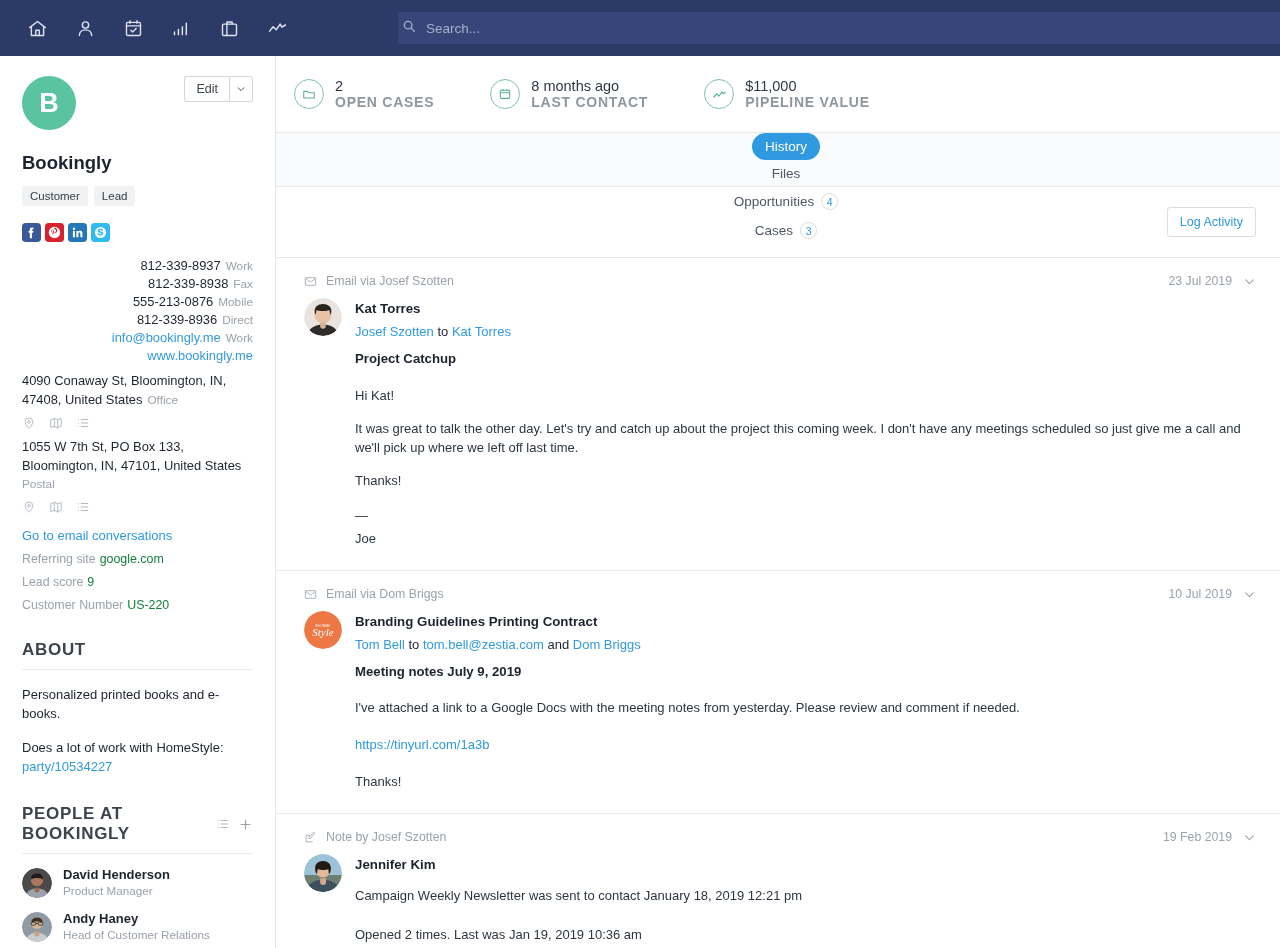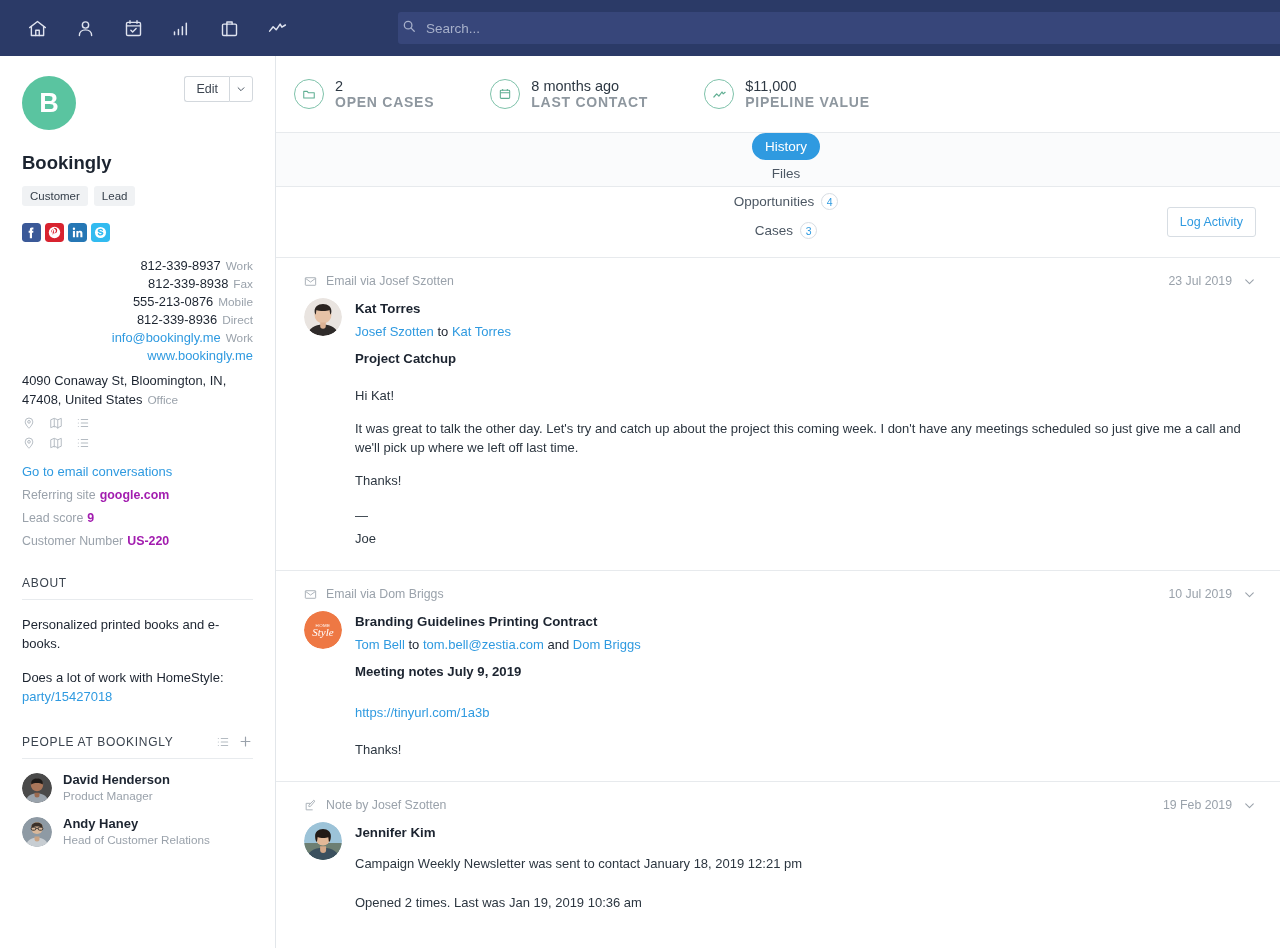--- a/index.html
+++ b/index.html
@@ -84,24 +84,24 @@
   .field-line { font-size: 12.9px; color: #1c2430; line-height: 17px; text-align: right; }
   .field-label { color: #9aa2ab; font-size: 11.8px; margin-left: 5px; }
   .link { color: #2f9ae0; }
   .addr-block { font-size: 12.9px; color: #1c2430; line-height: 19px; margin-top: 7px; }
   .addr-icons { display: flex; gap: 13px; margin-top: 6px; margin-bottom: 4px; align-items:center; }
   .addr-icons svg { display:block; cursor:pointer; }
 
   #go-email { color: #2f9ae0; font-size: 13px; margin-top: 14px; display:block; cursor:pointer; }
   .kv { font-size: 12.4px; margin-top: 9px; }
   .kv-k { color: #9aa2ab; }
-  .kv-v { color: #a21caf; font-weight: bold; margin-left: 4px; }
+  .kv-v { color: #15803d; font-weight: normal; margin-left: 4px; }
 
   .section-head {
-    font-size: 12px; font-weight: normal; color: #3a434e;
+    font-size: 17px; font-weight: bold; color: #3a434e;
     letter-spacing: 0.7px; margin-top: 28px;
     display: flex; justify-content: space-between; align-items: center;
   }
   .section-rule { border-bottom: 1px solid #e8ebee; margin-top: 9px; }
   .about-p { font-size: 13px; color: #1c2430; line-height: 19px; margin-top: 15px; }
 
   .person { display: flex; align-items: center; gap: 11px; margin-top: 13px; }
   .p-avatar { width: 30px; height: 30px; border-radius: 50%; flex: none; overflow:hidden; }
   .p-name { font-size: 13px; color: #1c2430; font-weight: bold; line-height: 16px; }
   .p-role { font-size: 11.7px; color: #9aa2ab; line-height: 15px; }
@@ -299,20 +299,24 @@
           </svg>
         <svg width="14" height="14" viewBox="0 0 24 24" fill="none" stroke="#b4bbc2" stroke-width="1.7" stroke-linejoin="round">
             <path d="M3 6.5l6-2.5 6 2.5 6-2.5v13.5l-6 2.5-6-2.5-6 2.5z"></path>
             <path d="M9 4v15.5M15 6.5V22"></path>
           </svg>
         <svg width="14" height="14" viewBox="0 0 24 24" fill="none" stroke="#b4bbc2" stroke-width="1.8" stroke-linecap="round">
             <path d="M9 6h11M9 12h11M9 18h11M4 6h.01M4 12h.01M4 18h.01"></path>
           </svg>
       </div>
 
+      <div class="addr-block">
+        <span>1055 W 7th St, PO Box 133, Bloomington, IN, 47101, United States</span>
+        <div class="field-label" style="margin-left:0;">Postal</div>
+      </div>
       <div class="addr-icons">
         <svg width="14" height="14" viewBox="0 0 24 24" fill="none" stroke="#b4bbc2" stroke-width="1.7">
             <path d="M12 21s6.5-6.2 6.5-11A6.5 6.5 0 1 0 5.5 10c0 4.8 6.5 11 6.5 11z"></path>
             <circle cx="12" cy="10" r="2.3"></circle>
           </svg>
         <svg width="14" height="14" viewBox="0 0 24 24" fill="none" stroke="#b4bbc2" stroke-width="1.7" stroke-linejoin="round">
             <path d="M3 6.5l6-2.5 6 2.5 6-2.5v13.5l-6 2.5-6-2.5-6 2.5z"></path>
             <path d="M9 4v15.5M15 6.5V22"></path>
           </svg>
         <svg width="14" height="14" viewBox="0 0 24 24" fill="none" stroke="#b4bbc2" stroke-width="1.8" stroke-linecap="round">
@@ -333,21 +337,21 @@
       </div>
     </div>
 
     <div class="section-head">
       <span>ABOUT</span>
     </div>
     <div class="section-rule"></div>
     <div class="about-p">Personalized printed books and e-books.</div>
     <div class="about-p">
       <span>Does a lot of work with HomeStyle:</span><br>
-      <span class="link">party/15427018</span>
+      <span class="link">party/10534227</span>
     </div>
 
     <div class="section-head">
       <span>PEOPLE AT BOOKINGLY</span>
       <span class="sec-icons">
         <svg width="14" height="14" viewBox="0 0 24 24" fill="none" stroke="#b4bbc2" stroke-width="1.9" stroke-linecap="round">
             <path d="M9 6h11M9 12h11M9 18h11M4 6h.01M4 12h.01M4 18h.01"></path>
           </svg>
         <svg width="15" height="15" viewBox="0 0 24 24" fill="none" stroke="#9aa2ab" stroke-width="1.9" stroke-linecap="round">
             <path d="M12 5v14M5 12h14"></path>
@@ -545,20 +549,21 @@
         <div class="e-content">
           <div class="e-title">Branding Guidelines Printing Contract</div>
           <div class="e-parties">
             <a class="inline-link">Tom Bell</a>
             <span>to</span>
             <a class="inline-link">tom.bell@zestia.com</a>
             <span>and</span>
             <a class="inline-link">Dom Briggs</a>
           </div>
           <div class="e-subject">Meeting notes July 9, 2019</div>
+          <div class="e-text tight">I've attached a link to a Google Docs with the meeting notes from yesterday. Please review and comment if needed.</div>
           <div class="e-text" style="margin-top:18px"><a class="inline-link">https://tinyurl.com/1a3b</a></div>
           <div class="e-text" style="margin-top:18px">Thanks!</div>
         </div>
       </div>
     </div>
 
     <div class="entry">
       <div class="entry-head">
         <span class="entry-kind">
           <svg width="13" height="13" viewBox="0 0 24 24" fill="none" stroke="#aab1b8" stroke-width="1.8" stroke-linejoin="round">

